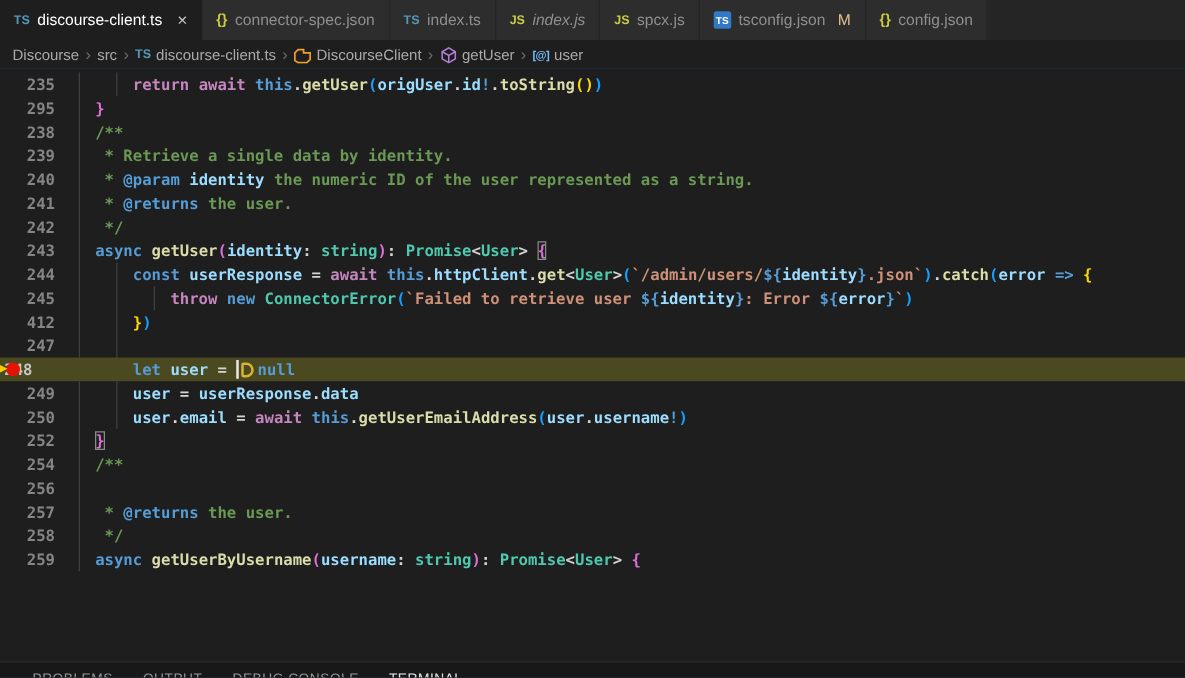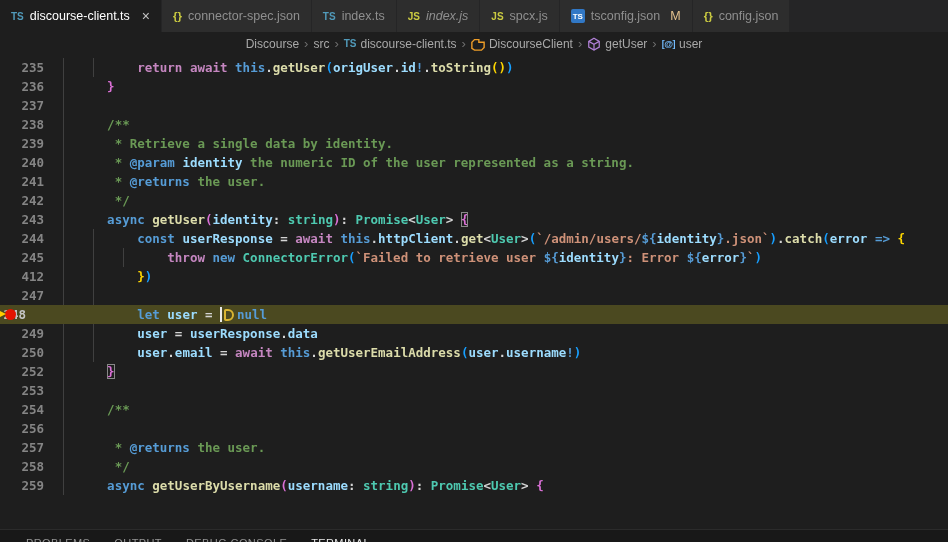--- a/index.html
+++ b/index.html
@@ -18,36 +18,36 @@
   .tab-mod { margin-left:4px; color:#e2c08d; font-size:12.5px; }
   .ic-ts  { color:#519aba; font-weight:bold; font-size:10px; }
   .ic-js  { color:#cbcb41; font-weight:bold; font-size:10px; font-style:normal; }
   .ic-json{ color:#cbcb41; font-weight:bold; font-size:11.5px; }
   .ic-tsc { background:#3178c6; color:#fff; font-weight:bold; font-size:8px;
             width:14px; height:14px; border-radius:2px; display:inline-flex;
             align-items:center; justify-content:center; }
 
   
   .breadcrumb { display:flex; align-items:center; height:23px; padding:0 10px;
-                background:#1e1e1e; color:#a9a9a9; font-size:12px; gap:4px;justify-content:center; }
+                background:#1e1e1e; color:#a9a9a9; font-size:12px; gap:4px; }
   .bc-item { display:flex; align-items:center; gap:4px; cursor:pointer; }
   .bc-sep { color:#6e6e6e; font-size:13px; padding:0 1px; }
   .bc-var { color:#75beff; font-weight:bold; font-size:9px; letter-spacing:-0.5px; }
 
   
   .editor { position:absolute; top:55px; left:0; right:0; bottom:13px;
             background:#1e1e1e; overflow:hidden; padding-top:3px;
             font-family:"DejaVu Sans Mono","Liberation Mono",monospace;
             font-size:12.5px; line-height:19px; }
   .row { position:relative; display:flex; height:19px; cursor:text;font-weight:bold; }
   .row.cur { background:#4b4920;flex-direction:column; }
   .glyph { position:relative; width:18px; flex:none; }
   .lnum { width:26px; flex:none; text-align:right; color:#858585; }
   .row.cur .lnum { color:#c6c6c6; }
-  .ltext { position:absolute; left:77px; top:0; white-space:pre; color:#d4d4d4; }
+  .ltext { position:absolute; left:46px; top:0; white-space:pre; color:#d4d4d4; }
   .guide { position:absolute; top:0; width:1px; height:19px; background:#404040; }
 
   .c-pun { color:#d4d4d4; }
   .c-kw  { color:#569cd6; }
   .c-ctl { color:#c586c0; }
   .c-fn  { color:#dcdcaa; }
   .c-ty  { color:#4ec9b0; }
   .c-var { color:#9cdcfe; }
   .c-str { color:#ce9178; }
   .c-com { color:#6a9955; }
@@ -157,29 +157,23 @@
   <div class="editor" id="editor">
       <div class="row">
         <div class="glyph"></div>
         <div class="lnum">235</div>
         <div class="guide" style="left: 63px;"></div>
         <div class="guide" style="left: 93.12px;"></div>
         <div class="ltext"><span class="c-pun">        </span><span class="c-ctl">return</span><span class="c-pun"> </span><span class="c-ctl">await</span><span class="c-pun"> </span><span class="c-kw">this</span><span class="c-pun">.</span><span class="c-fn">getUser</span><span class="c-b3">(</span><span class="c-var">origUser</span><span class="c-pun">.</span><span class="c-var">id</span><span class="c-kw">!</span><span class="c-pun">.</span><span class="c-fn">toString</span><span class="c-b1">(</span><span class="c-b1">)</span><span class="c-b3">)</span></div>
       </div>
       <div class="row">
         <div class="glyph"></div>
-        <div class="lnum">236</div>
+        <div class="lnum">295</div>
         <div class="guide" style="left: 63px;"></div>
         <div class="ltext"><span class="c-pun">    </span><span class="c-b2">}</span></div>
-      </div>
-      <div class="row">
-        <div class="glyph"></div>
-        <div class="lnum">237</div>
-        <div class="guide" style="left: 63px;"></div>
-        <div class="ltext"></div>
       </div>
       <div class="row">
         <div class="glyph"></div>
         <div class="lnum">238</div>
         <div class="guide" style="left: 63px;"></div>
         <div class="ltext"><span class="c-com">    /**</span></div>
       </div>
       <div class="row">
         <div class="glyph"></div>
         <div class="lnum">239</div>
@@ -262,26 +256,20 @@
         <div class="ltext"><span class="c-pun">        </span><span class="c-var">user</span><span class="c-pun">.</span><span class="c-var">email</span><span class="c-pun"> = </span><span class="c-ctl">await</span><span class="c-pun"> </span><span class="c-kw">this</span><span class="c-pun">.</span><span class="c-fn">getUserEmailAddress</span><span class="c-b3">(</span><span class="c-var">user</span><span class="c-pun">.</span><span class="c-var">username</span><span class="c-kw">!</span><span class="c-b3">)</span></div>
       </div>
       <div class="row">
         <div class="glyph"></div>
         <div class="lnum">252</div>
         <div class="guide" style="left: 63px;"></div>
         <div class="ltext"><span class="c-pun">    </span><span class="c-b2 boxed">}</span></div>
       </div>
       <div class="row">
         <div class="glyph"></div>
-        <div class="lnum">253</div>
-        <div class="guide" style="left: 63px;"></div>
-        <div class="ltext"></div>
-      </div>
-      <div class="row">
-        <div class="glyph"></div>
         <div class="lnum">254</div>
         <div class="guide" style="left: 63px;"></div>
         <div class="ltext"><span class="c-com">    /**</span></div>
       </div>
       <div class="row">
         <div class="glyph"></div>
         <div class="lnum">256</div>
         <div class="guide" style="left: 63px;"></div>
       </div>
       <div class="row">

